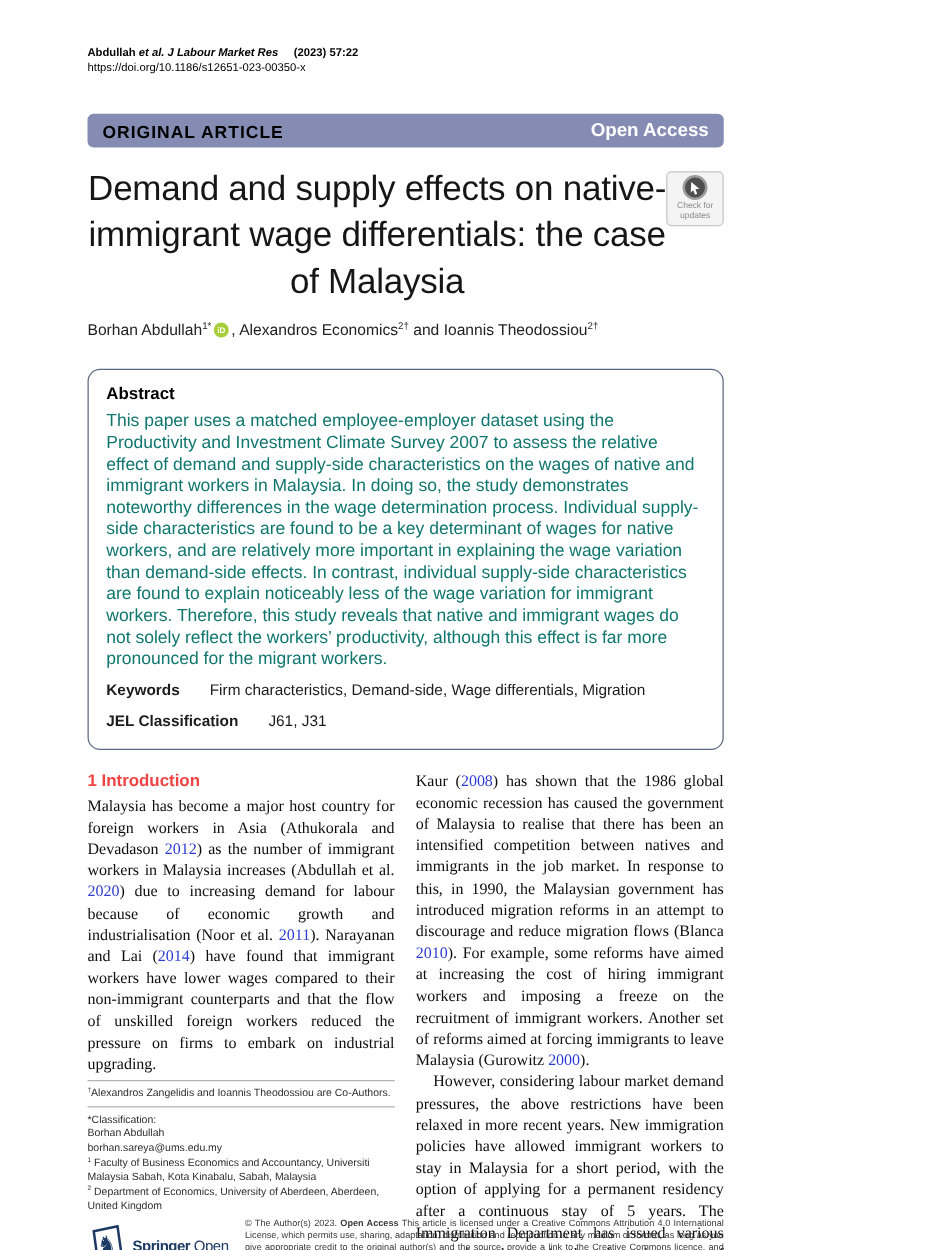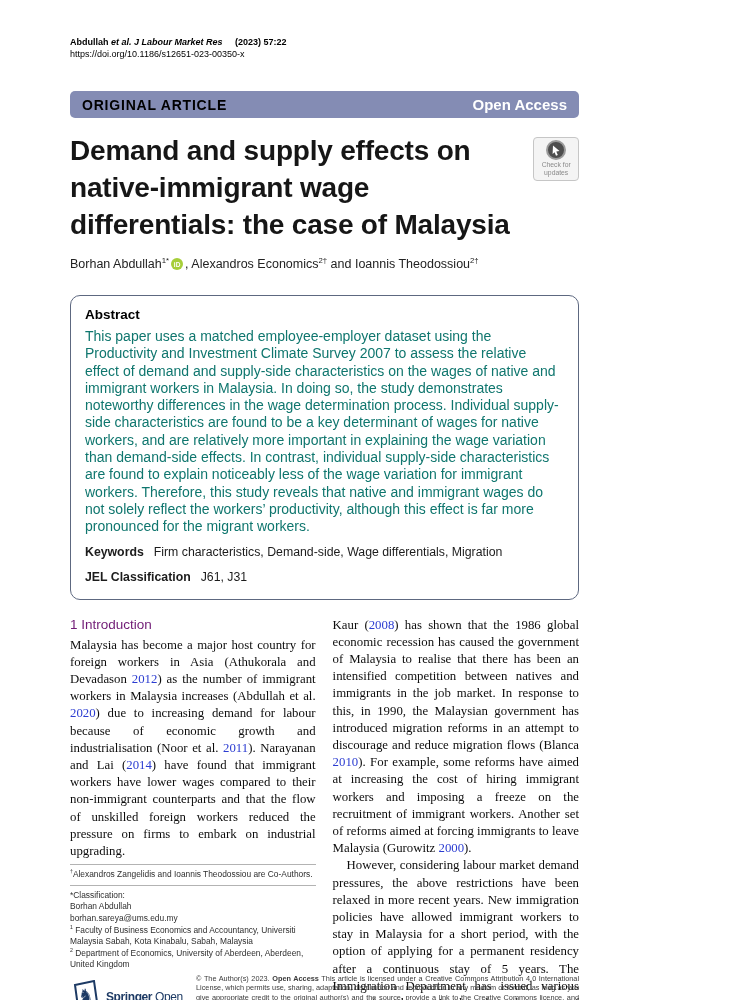--- a/index.html
+++ b/index.html
@@ -24,43 +24,43 @@
   .rich-sup{vertical-align:super;font-size:0.62em;line-height:0;}
 
   
   .banner{margin-top:31px;height:27px;background:var(--banner);border-radius:5px;
     display:flex;align-items:center;justify-content:space-between;padding:0 12px;}
   .banner .type{font-size:14px;font-weight:800;letter-spacing:0.8px;color:#000;}
   .banner .oa{font-size:15px;font-weight:700;color:#fff;}
 
   
   .title-row{display:flex;justify-content:space-between;margin-top:14px;}
-  .title{font-size:28px;line-height:37px;font-weight:700;color:#161616;width:552px;letter-spacing:-0.2px;}
+  .title{font-size:28px;line-height:37px;font-weight:400;color:#161616;width:552px;letter-spacing:-0.2px;text-align:center;}
   .badge{width:54px;height:44px;border:1px solid #c6c6c6;border-radius:4px;background:#f4f4f4;
     display:flex;flex-direction:column;align-items:center;padding-top:2px;margin-top:5px;cursor:pointer;}
   .badge-circle{width:20px;height:20px;border-radius:50%;background:#4e4e4e;border:2px solid #9b9b9b;
     display:flex;align-items:center;justify-content:center;}
   .badge-txt{font-size:6.8px;line-height:8px;color:#8a8a8a;text-align:center;margin-top:1px;}
 
   
   .authors{margin-top:14px;font-size:12.5px;color:#222;display:flex;align-items:center;}
   .orcid{display:inline-flex;width:12px;height:12px;border-radius:50%;background:var(--orcid);
     color:#fff;font-size:6.5px;font-weight:bold;align-items:center;justify-content:center;margin:0 2px 0 2px;cursor:pointer;}
 
   
   .abs{margin-top:24px;border:1.5px solid var(--boxborder);border-radius:10px;padding:11px 14px 13px 14px;}
   .abs h2{font-size:13.5px;font-weight:700;margin-bottom:6px;color:#000;}
   .abs p{font-size:14px;line-height:17.3px;color:#0f766e;}
   .abs .kv{margin-top:8px;font-size:12.3px;line-height:17px;color:#1c1c1c;}
-  .abs .kv b{padding-right:10px;}
+  .abs .kv b{padding-right:24px;}
 
   
   .cols{display:flex;gap:17px;margin-top:17px;height:345px;}
   .col{width:298px;display:flex;flex-direction:column;}
-  .col h3{font-family:"Liberation Sans",sans-serif;font-size:13.5px;font-weight:400;margin-bottom:5px;color:#701a75;}
+  .col h3{font-family:"Liberation Sans",sans-serif;font-size:13.5px;font-weight:700;margin-bottom:5px;color:#ef4444;}
   .col p{font-family:"Liberation Serif",serif;font-size:12.8px;line-height:17.2px;text-align:justify;color:#0d0d0d;}
   .col p.indent{text-indent:14px;}
 
   
   .footnotes{margin-top:auto;font-size:8.4px;line-height:11.6px;color:#2e2e2e;}
   .fn-rule{border-top:1px solid #b3b3b3;margin:4px 0;}
   .fn-corr{margin-top:2px;}
 
   
   .pfoot{display:flex;margin-top:12px;align-items:flex-start;}

